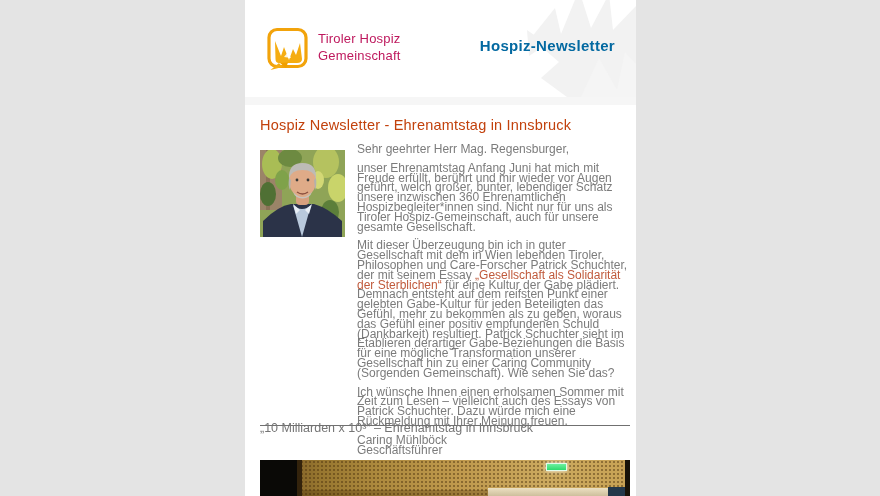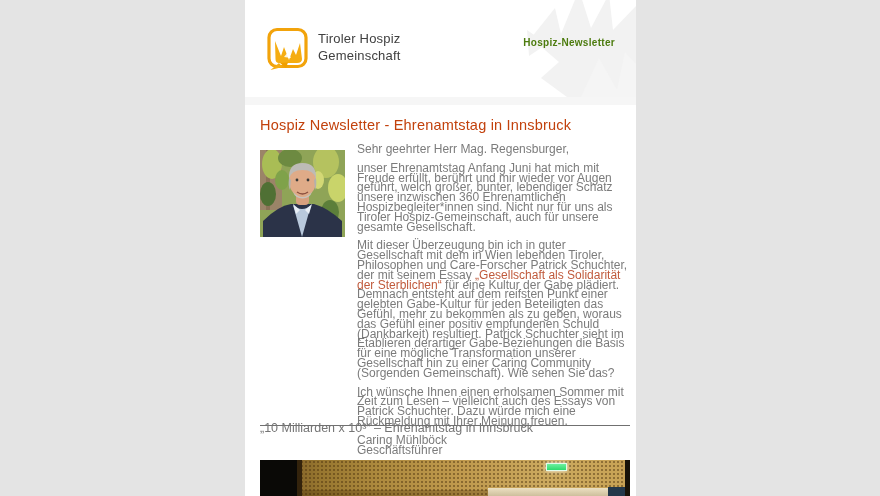--- a/index.html
+++ b/index.html
@@ -34,29 +34,29 @@
     align-items: flex-start;
     cursor: pointer;
     z-index: 2;
   }
   .logo-mark { width: 44px; height: 44px; flex: 0 0 auto; }
   .brand-text {
     margin-left: 8px;
     margin-top: 4px;
     font-size: 13px;
     line-height: 16.5px;
-    color: #404040;
+    color: #be185d;
     letter-spacing: 0.2px;
   }
   .nl-title {
     position: absolute;
     right: 21px; top: 37px;
-    font-size: 10px;
+    font-size: 15px;
     font-weight: bold;
-    color: #4d7c0f;
+    color: #0369a1;
     letter-spacing: 0.3px;
     z-index: 2;
   }
   
   .header-strip {
     height: 8px;
     background: #f6f6f6;
   }
   
   .nl-main {

